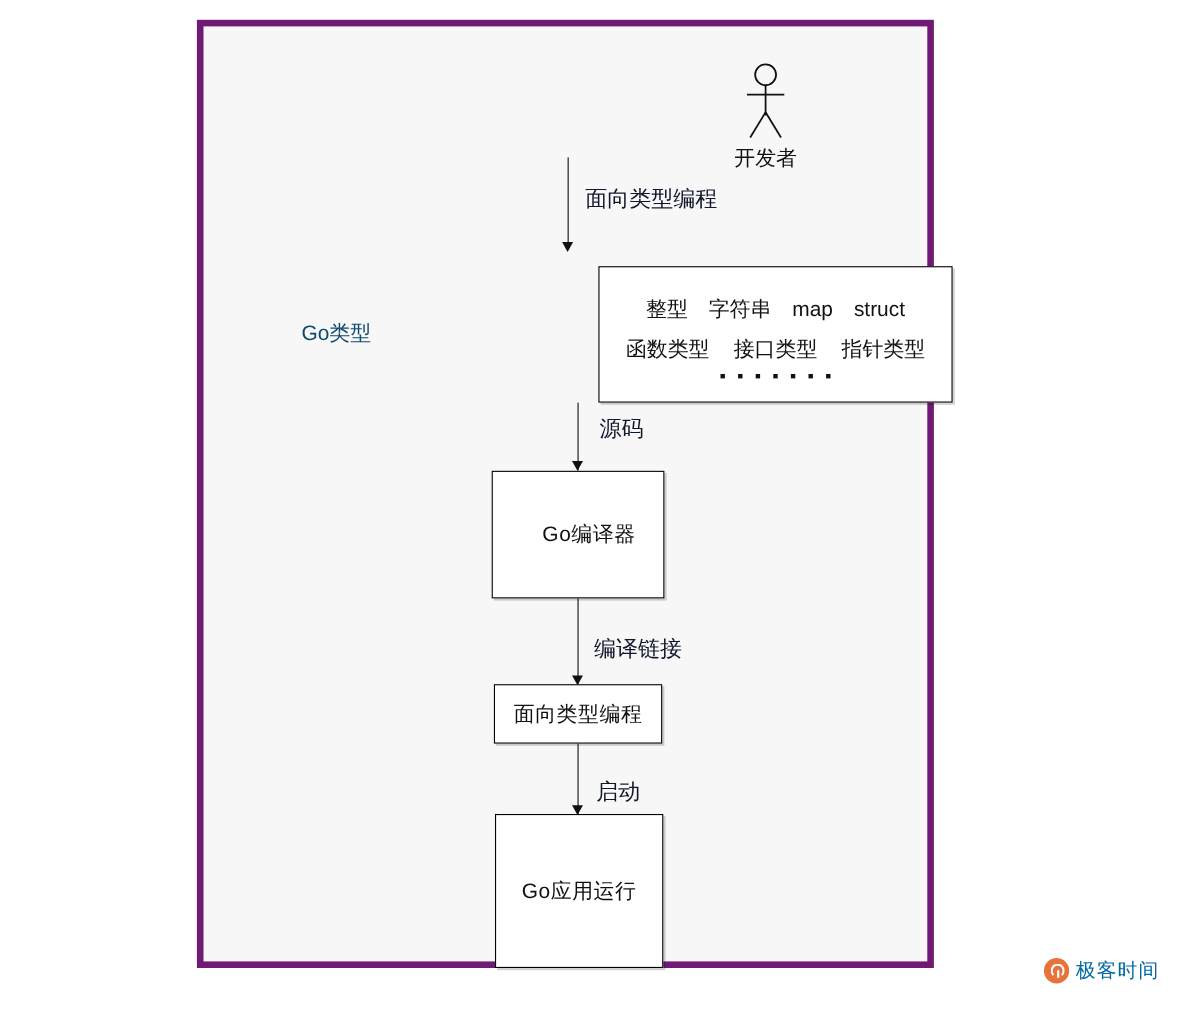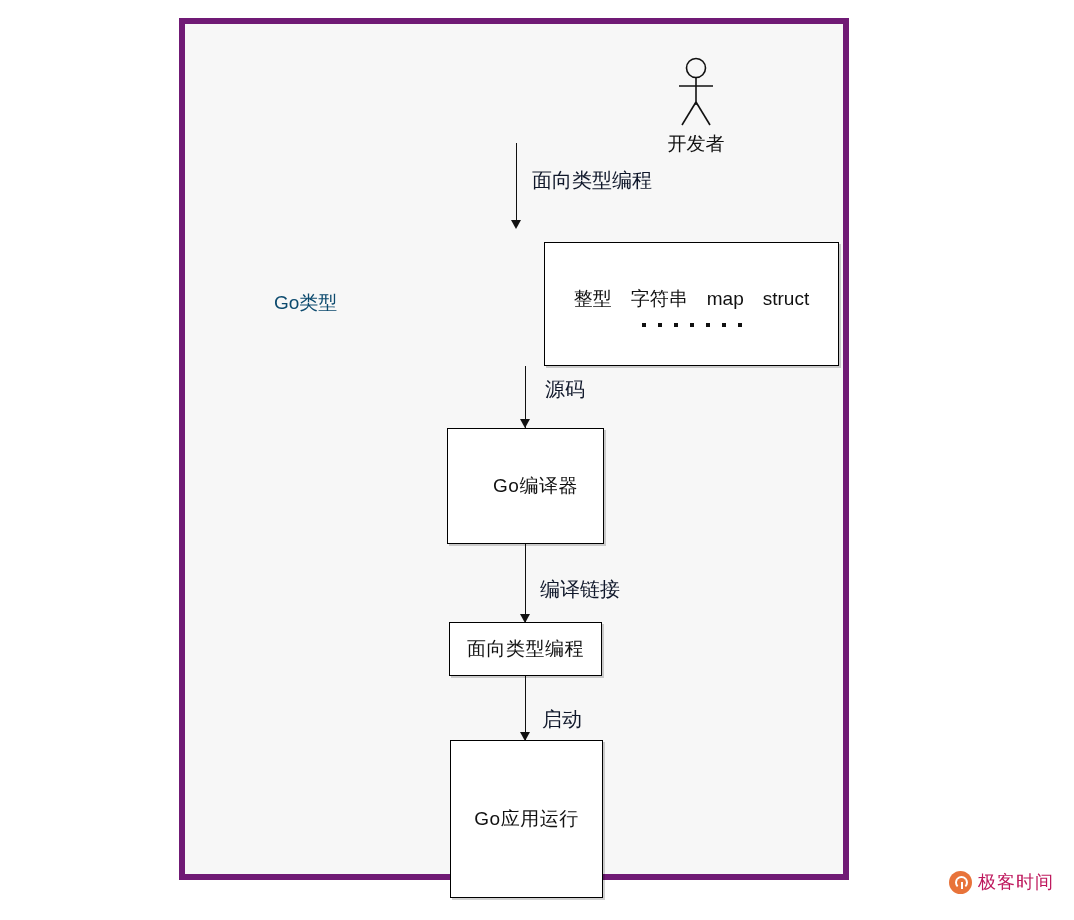--- a/index.html
+++ b/index.html
@@ -86,21 +86,21 @@
     width: 142px;
     text-align: center;
     font-size: 19px;
     color: #111111;
   }
 
   
   #types-box {
     left: 359px;
     top: 218px;
-    width: 295px;
+    width: 322px;
     height: 124px;
     justify-content: center;
     gap: 2px;
     padding-top: 4px;
   }
   .type-row {
     display: flex;
     justify-content: center;
     align-items: baseline;
     white-space: nowrap;
@@ -153,21 +153,21 @@
     content: "";
     position: absolute;
     left: 12px;
     top: 11px;
     width: 2.2px;
     height: 7px;
     background: #ffffff;
   }
   #watermark-text {
     font-size: 18px;
-    color: #be185d;
+    color: #0369a1;
     letter-spacing: 1px;
     white-space: nowrap;
   }
 </style>
 </head>
 <body>
 
 <div id="diagram-frame">
 
   <div id="actor-figure">
@@ -188,20 +188,25 @@
   <div class="side-label" style="left:89px; top:266px;">Go类型</div>
   <div class="side-label" style="left:518px; top:266px;">“操作界面”</div>
 
   <div class="node-box" id="types-box">
     <div class="type-row type-row-1">
       <span>整型</span>
       <span>字符串</span>
       <span>map</span>
       <span>struct</span>
     </div>
+    <div class="type-row type-row-2">
+      <span>函数类型</span>
+      <span>接口类型</span>
+      <span>指针类型</span>
+    </div>
     <div class="dots-row" id="types-dots">
         <span class="dot"></span>
         <span class="dot"></span>
         <span class="dot"></span>
         <span class="dot"></span>
         <span class="dot"></span>
         <span class="dot"></span>
         <span class="dot"></span>
       </div>
   </div>
@@ -219,21 +224,21 @@
   <div class="edge-label" style="left:355px; top:552px;">编译链接</div>
 
   <div class="node-box" style="left:264px; top:598px; width:153px; height:54px;">
     <span class="node-label">面向类型编程</span>
   </div>
 
   <div class="vline" style="left:340px; top:652px; height:64px;"></div>
   <div class="arrowhead" style="left:335px; top:708px;"></div>
   <div class="edge-label" style="left:357px; top:682px;text-align:right;">启动</div>
 
-  <div class="node-box" style="left:265px; top:716px; width:153px; height:158px;">
+  <div class="node-box" style="left:265px; top:716px; width:153px; height:140px;">
     <span class="node-label">Go应用运行</span>
   </div>
 
 </div>
 
 <div id="watermark">
   <div id="watermark-logo"></div>
   <span id="watermark-text">极客时间</span>
 </div>
 

